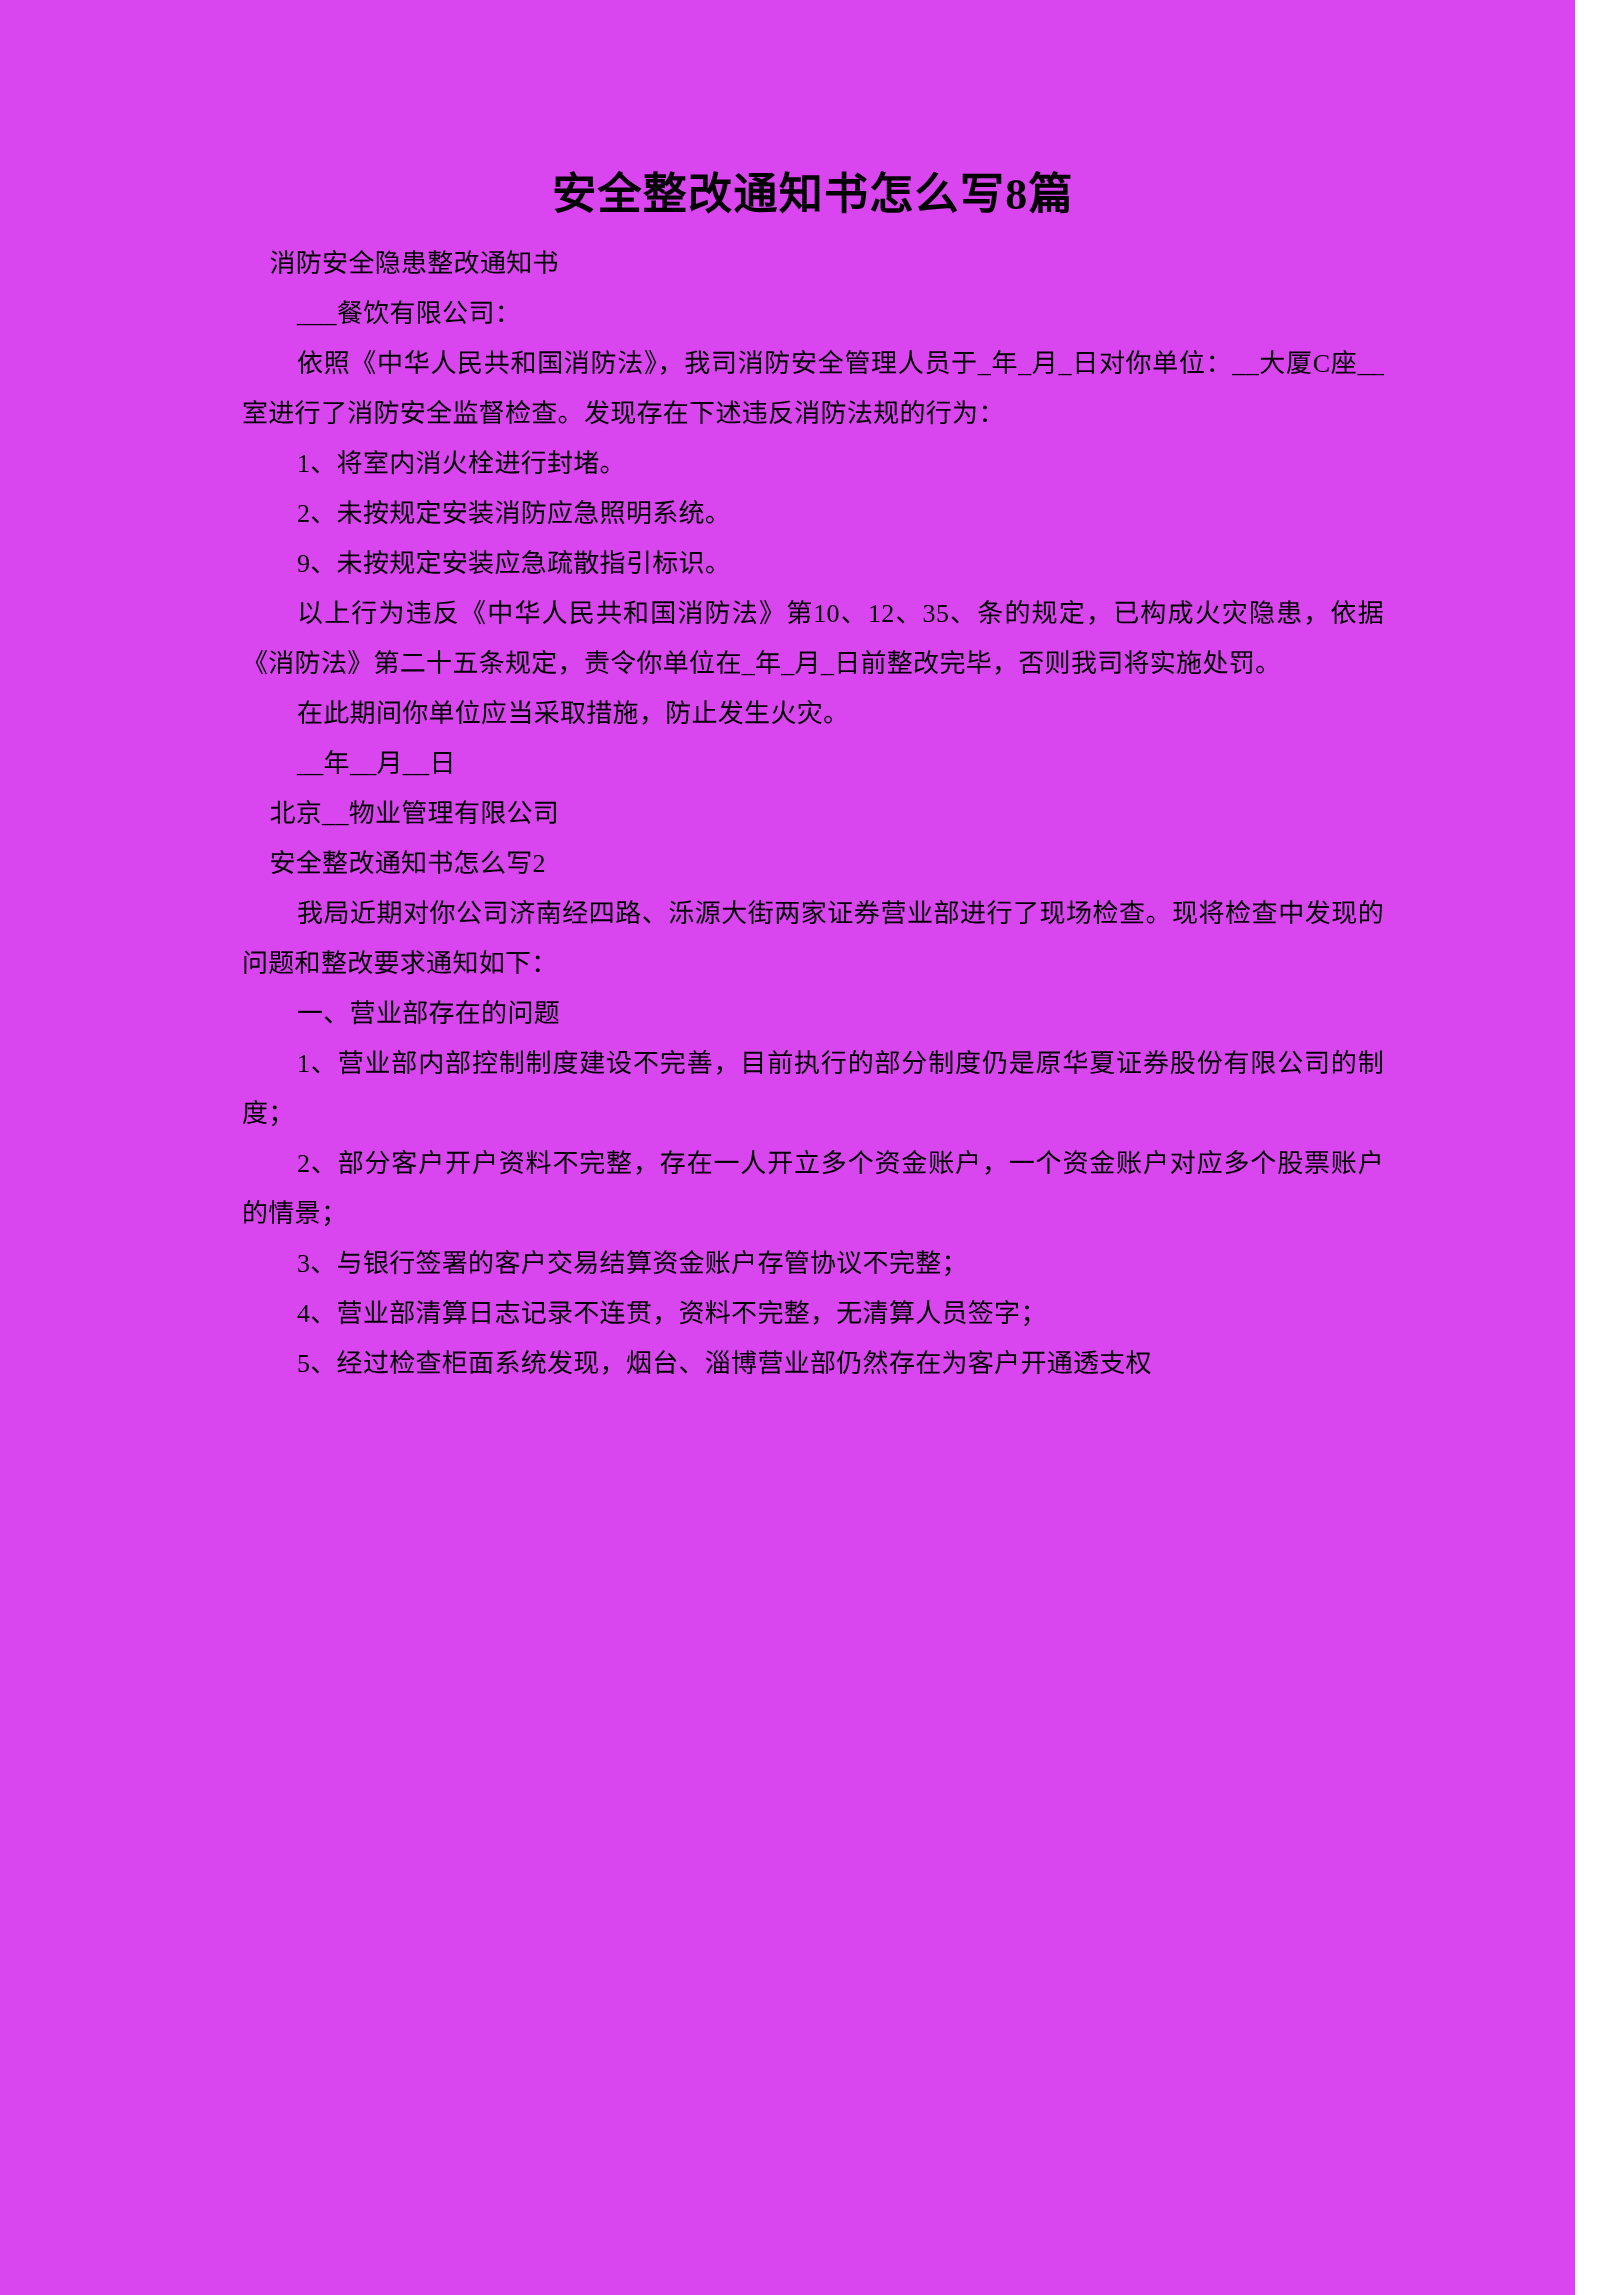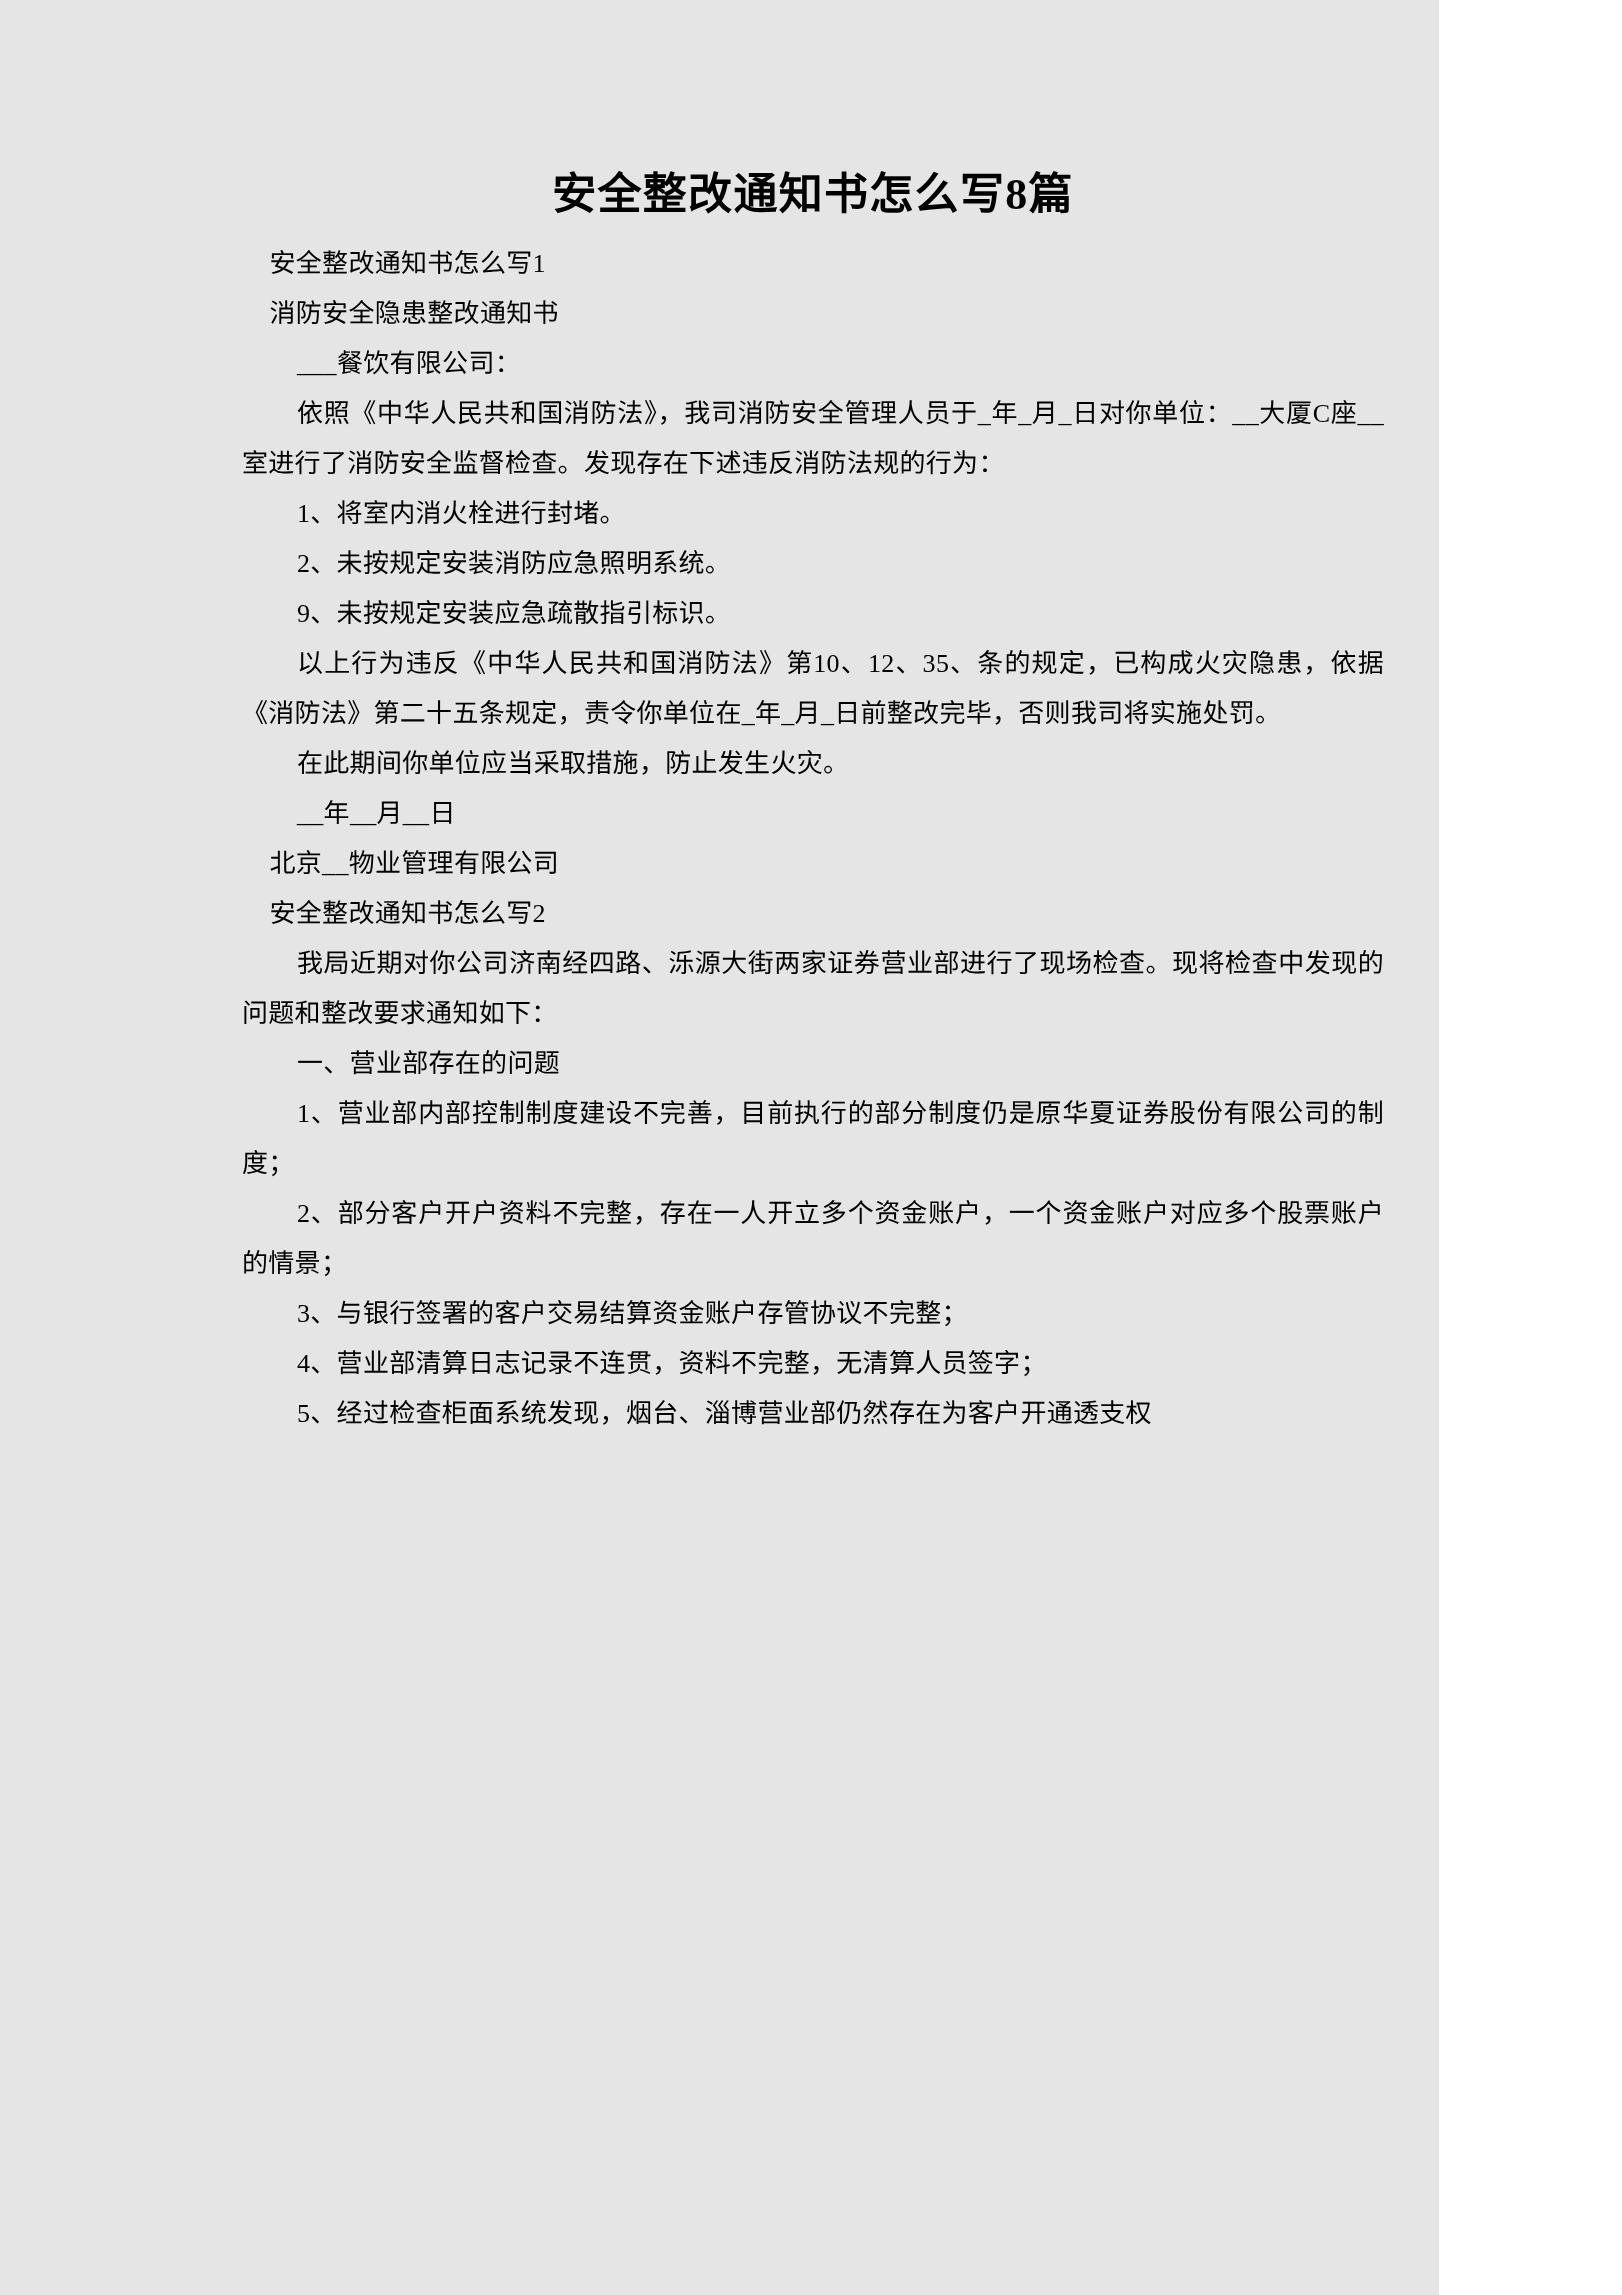--- a/index.html
+++ b/index.html
@@ -10,23 +10,23 @@
   }
   body {
     width: 1623px;
     height: 2295px;
     font-family: "Liberation Serif", "DejaVu Serif", serif;
     color: #000000;
     -webkit-font-smoothing: antialiased;
   }
   .page {
     position: relative;
-    width: 1439px;
+    width: 1575px;
     height: 2295px;
-    background: #e5e5e5;
+    background: #d946ef;
     box-sizing: border-box;
     overflow: hidden;
   }
   .content {
     position: absolute;
     left: 242px;
     top: 167px;
     width: 1142px;
   }
   .doc-title {
@@ -57,21 +57,20 @@
   }
 </style>
 </head>
 <body>
 
 <div class="page">
   <div class="content">
 
     <h1 class="doc-title">安全整改通知书怎么写8篇</h1>
 
-    <p class="para indent1">安全整改通知书怎么写1</p>
 
     <p class="para indent1">消防安全隐患整改通知书</p>
 
     <p class="para indent2">___餐饮有限公司：</p>
 
     <p class="para indent2">依照《中华人民共和国消防法》，我司消防安全管理人员于_年_月_日对你单位：__大厦C座__室进行了消防安全监督检查。发现存在下述违反消防法规的行为：</p>
 
     <p class="para indent2">1、将室内消火栓进行封堵。</p>
 
     <p class="para indent2">2、未按规定安装消防应急照明系统。</p>

